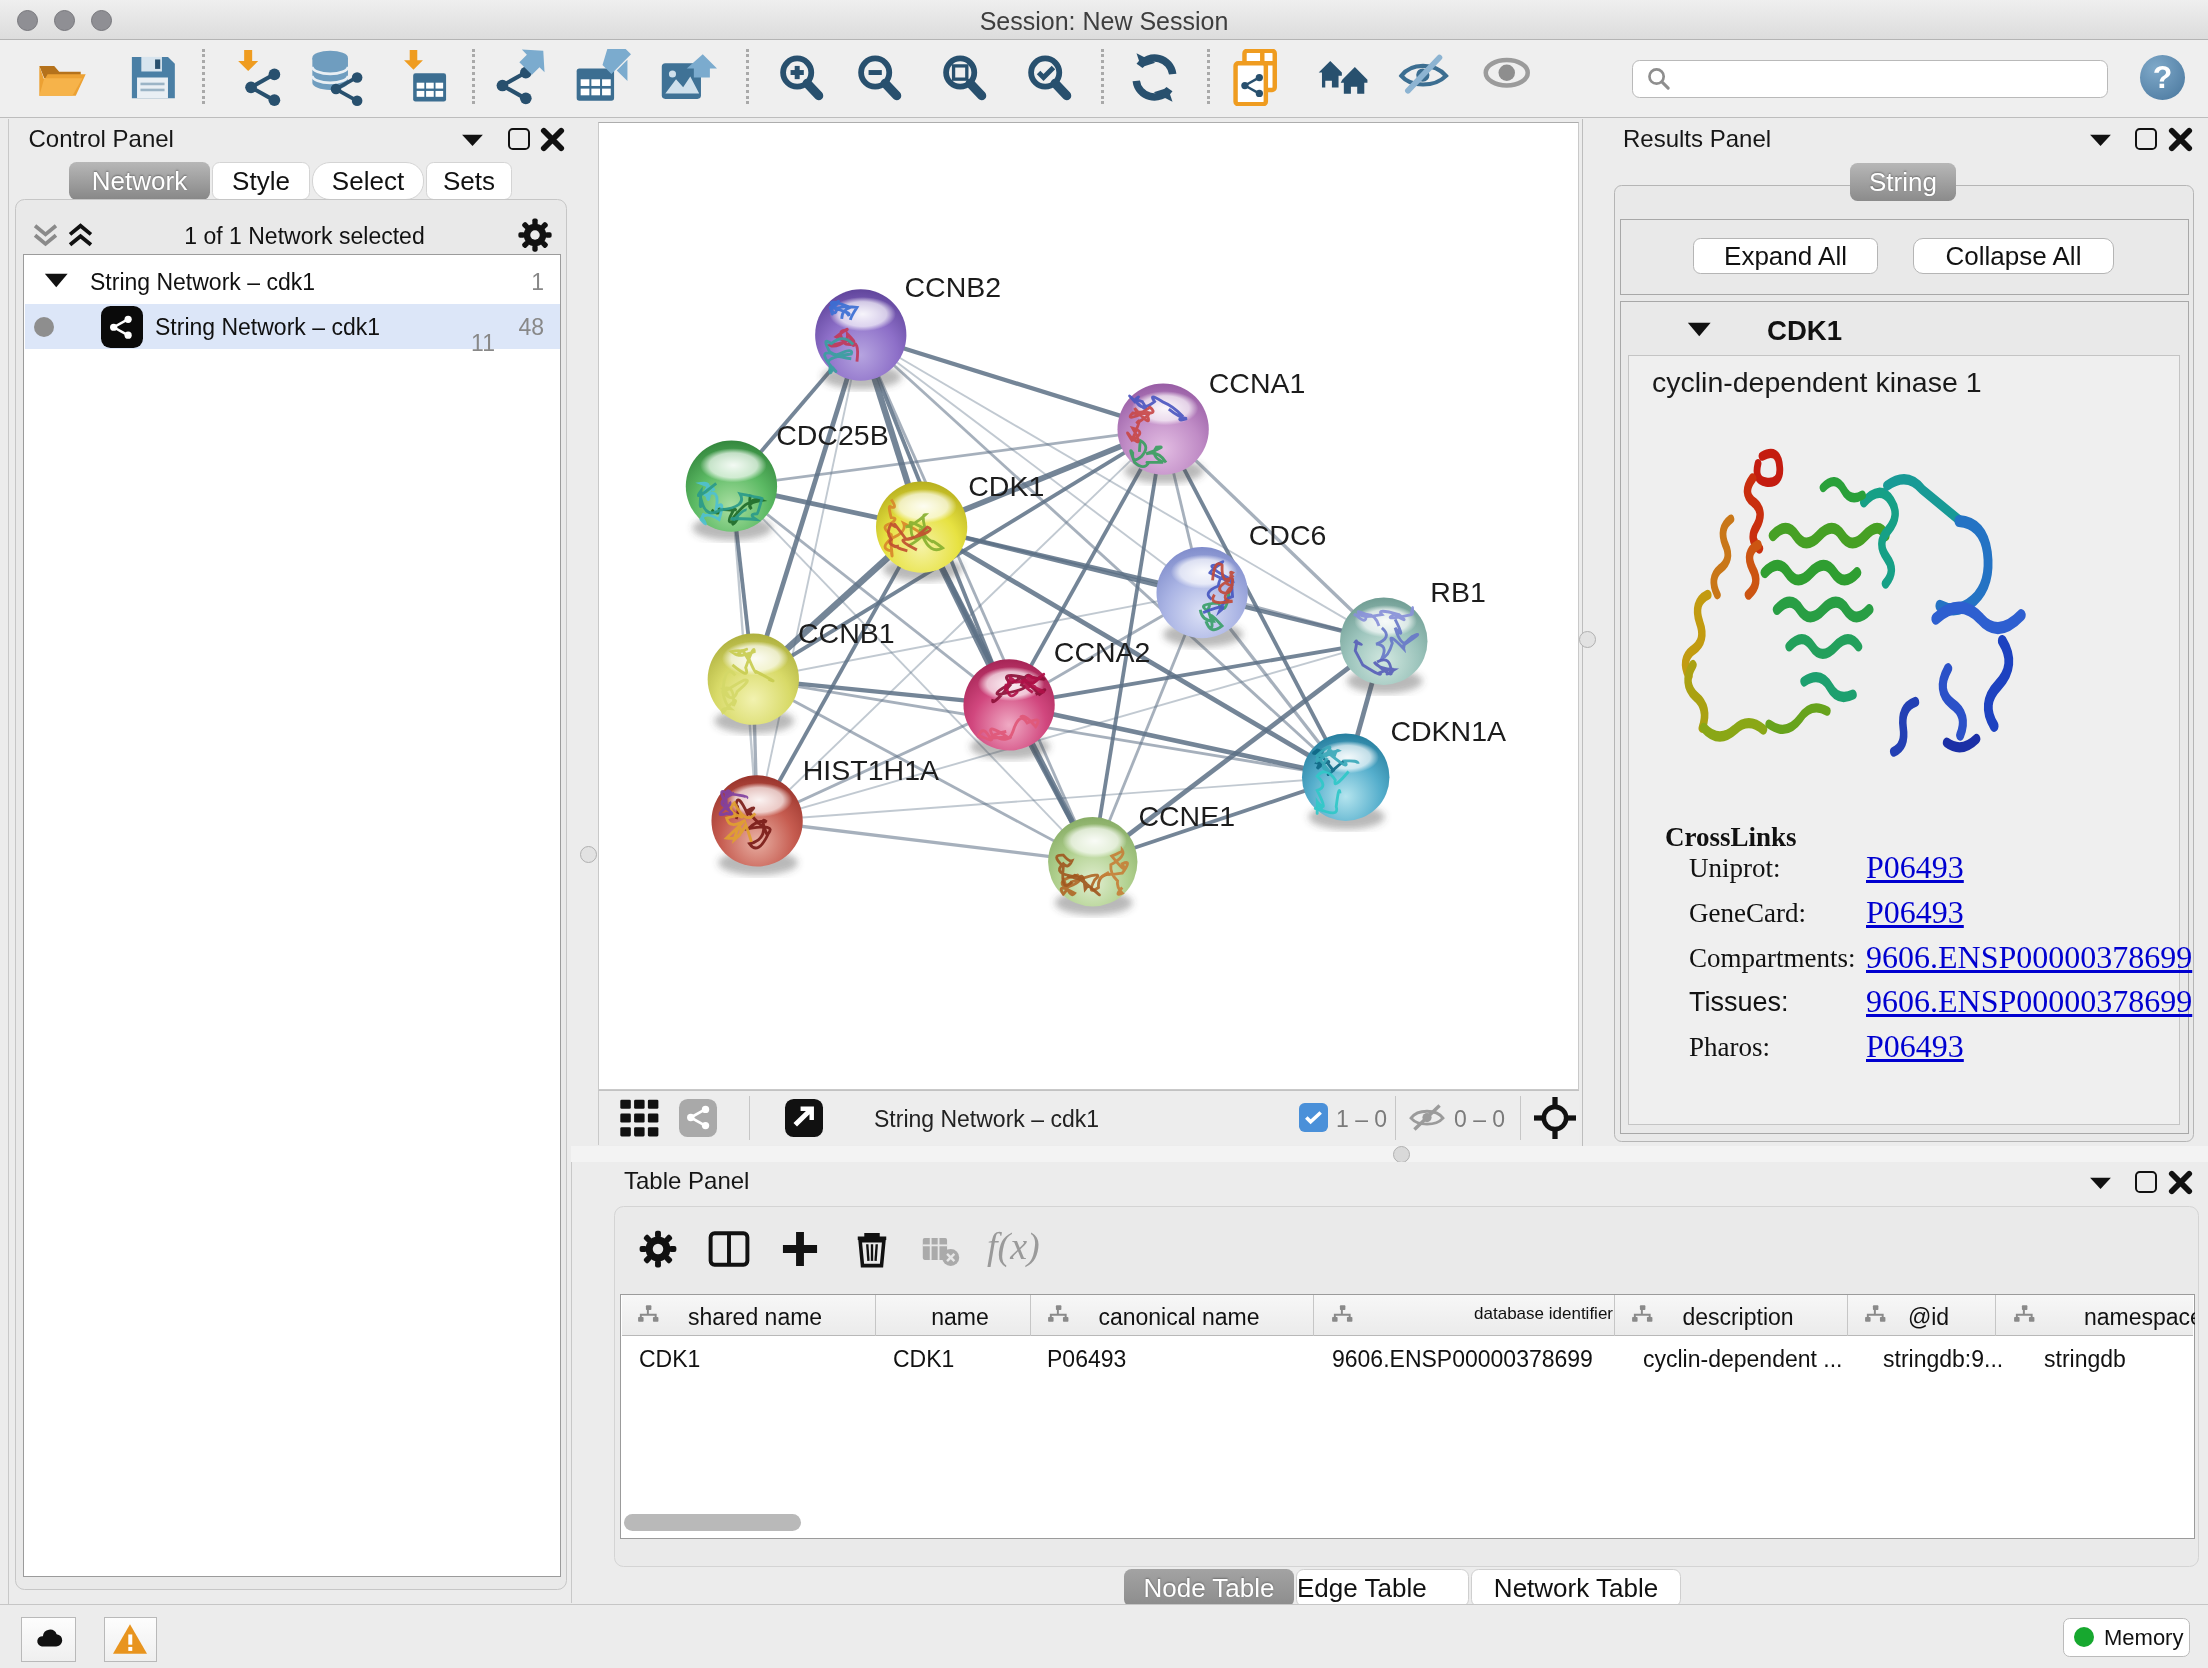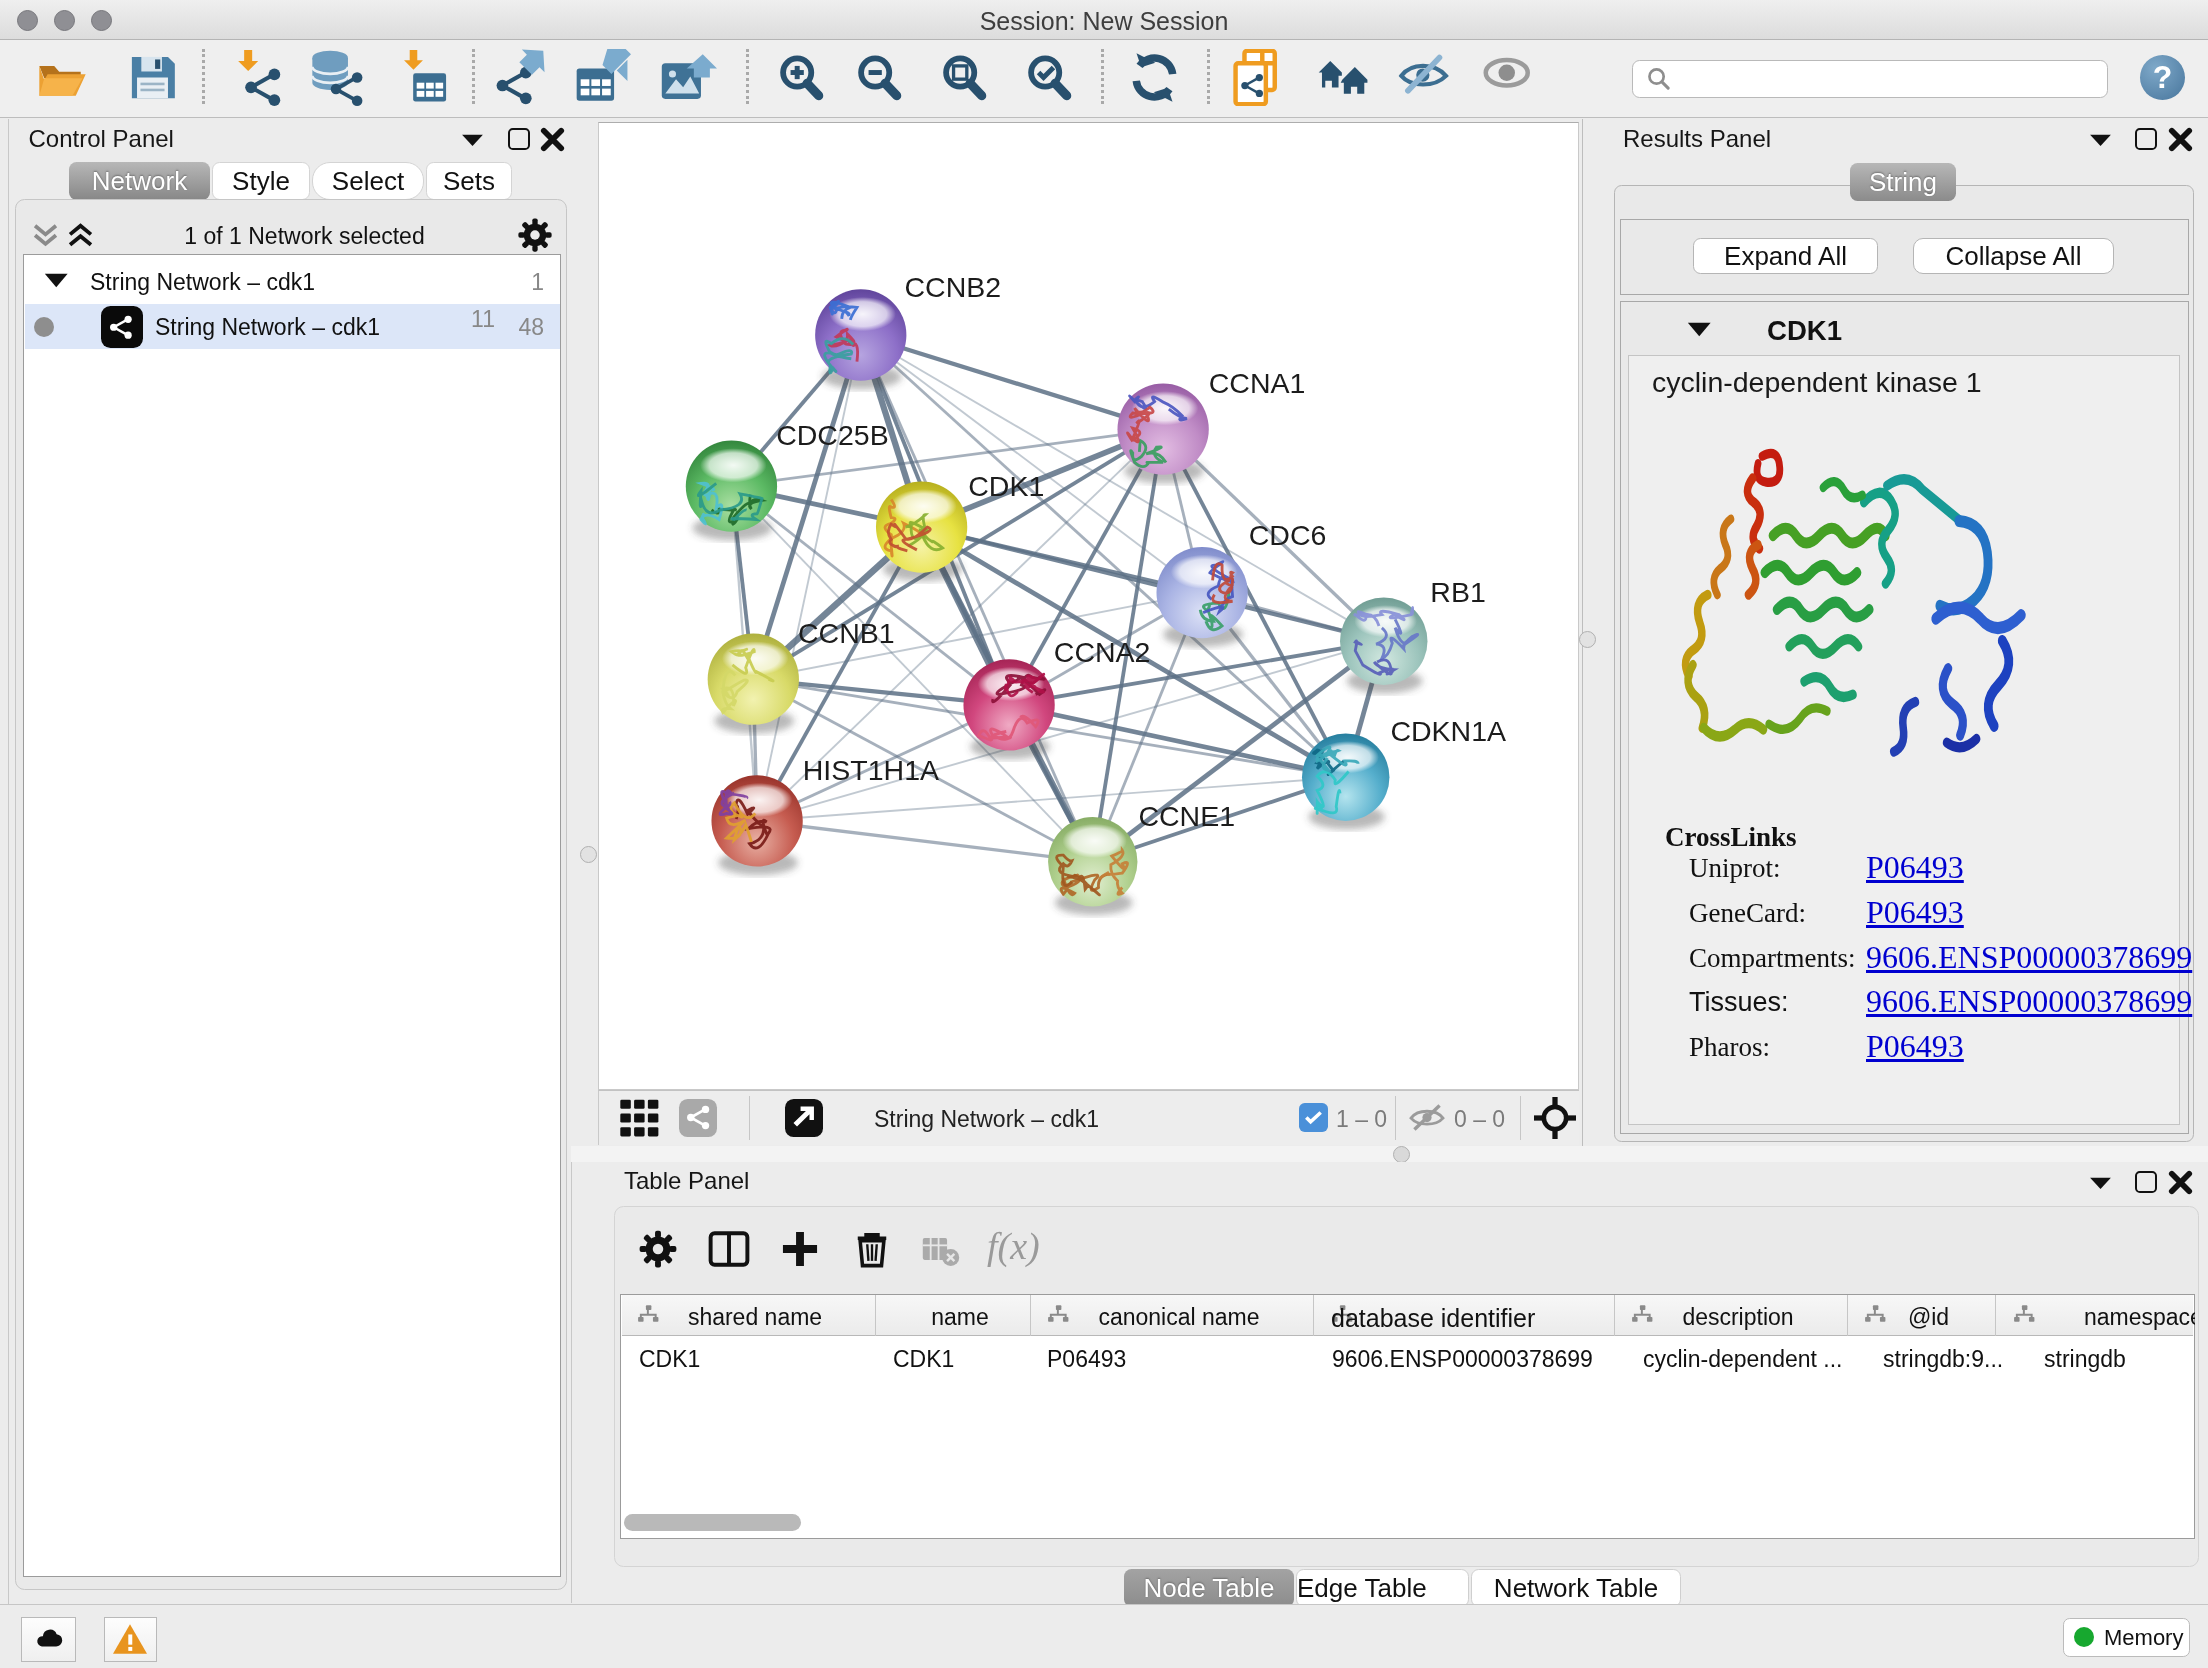--- a/index.html
+++ b/index.html
@@ -227,21 +227,21 @@
 <svg class="abs" style="left:107px;top:313px" width="28.5" height="28.5" viewBox="0 0 64 64">
     <g transform="translate(6.000000,6.000000) scale(0.812500)" stroke="#fff" fill="#fff">
       <line x1="11" y1="32" x2="50" y2="10" stroke-width="7"></line>
       <line x1="11" y1="32" x2="50" y2="54" stroke-width="7"></line>
       <circle cx="11" cy="32" r="10" stroke="none"></circle>
       <circle cx="51" cy="10" r="10" stroke="none"></circle>
       <circle cx="51" cy="54" r="10" stroke="none"></circle>
     </g>
   </svg>
 <div class="abs" style="left:155px;top:314px;font-size:23px;color:#111">String Network – cdk1</div>
-<div class="abs" style="left:447px;top:306px;width:48px;text-align:right;font-size:23px;color:#888">11</div>
+<div class="abs" style="left:447px;top:330px;width:48px;text-align:right;font-size:23px;color:#888">11</div>
 <div class="abs" style="left:496px;top:314px;width:48px;text-align:right;font-size:23px;color:#888">48</div>
 <div class="abs" style="left:598px;top:122px;width:981px;height:968px;background:#fff;border:1px solid #c9c9c9;border-top-color:#adadad"></div>
 <svg class="abs" style="left:598px;top:122px" width="981" height="968" viewBox="0 0 1031 1018">
     <defs>
       <radialGradient id="gCCNB2" cx="0.5" cy="0.72" r="0.9">
         <stop offset="0" stop-color="#b6a4e0"></stop>
         <stop offset="0.45" stop-color="#8d6fc8"></stop>
         <stop offset="0.85" stop-color="#5a3f96"></stop>
         <stop offset="1" stop-color="#5a3f96"></stop>
       </radialGradient>
@@ -685,21 +685,21 @@
 <div class="abs" style="left:1047px;top:1304px;width:264px;text-align:center;font-size:23px;color:#111;overflow:hidden;white-space:nowrap">canonical name</div>
 <div class="abs" style="left:1313px;top:1295px;width:0;height:41px;border-left:1.9px solid #c6c6c6"></div>
 <svg class="abs" style="left:1328px;top:1303px" width="28.5" height="25" viewBox="0 0 64 64">
     <g fill="#8a8a8a">
       <rect x="26" y="6" width="14" height="12" rx="2"></rect>
       <rect x="6" y="36" width="14" height="12" rx="2"></rect>
       <rect x="44" y="36" width="14" height="12" rx="2"></rect>
       <path d="M31 18 v8 M13 36 v-6 h38 v6 M31 26 v4" stroke="#8a8a8a" stroke-width="5" fill="none"></path>
     </g>
   </svg>
-<div class="abs" style="left:1331px;top:1304px;width:282px;text-align:left;font-size:25px;color:#111;overflow:hidden;white-space:nowrap">database identifier</div>
+<div class="abs" style="left:1331px;top:1304px;width:282px;text-align:right;font-size:17px;color:#111;overflow:hidden;white-space:nowrap">database identifier</div>
 <div class="abs" style="left:1614px;top:1295px;width:0;height:41px;border-left:1.9px solid #c6c6c6"></div>
 <svg class="abs" style="left:1628px;top:1303px" width="28.5" height="25" viewBox="0 0 64 64">
     <g fill="#8a8a8a">
       <rect x="26" y="6" width="14" height="12" rx="2"></rect>
       <rect x="6" y="36" width="14" height="12" rx="2"></rect>
       <rect x="44" y="36" width="14" height="12" rx="2"></rect>
       <path d="M31 18 v8 M13 36 v-6 h38 v6 M31 26 v4" stroke="#8a8a8a" stroke-width="5" fill="none"></path>
     </g>
   </svg>
 <div class="abs" style="left:1631px;top:1304px;width:214px;text-align:center;font-size:23px;color:#111;overflow:hidden;white-space:nowrap">description</div>

